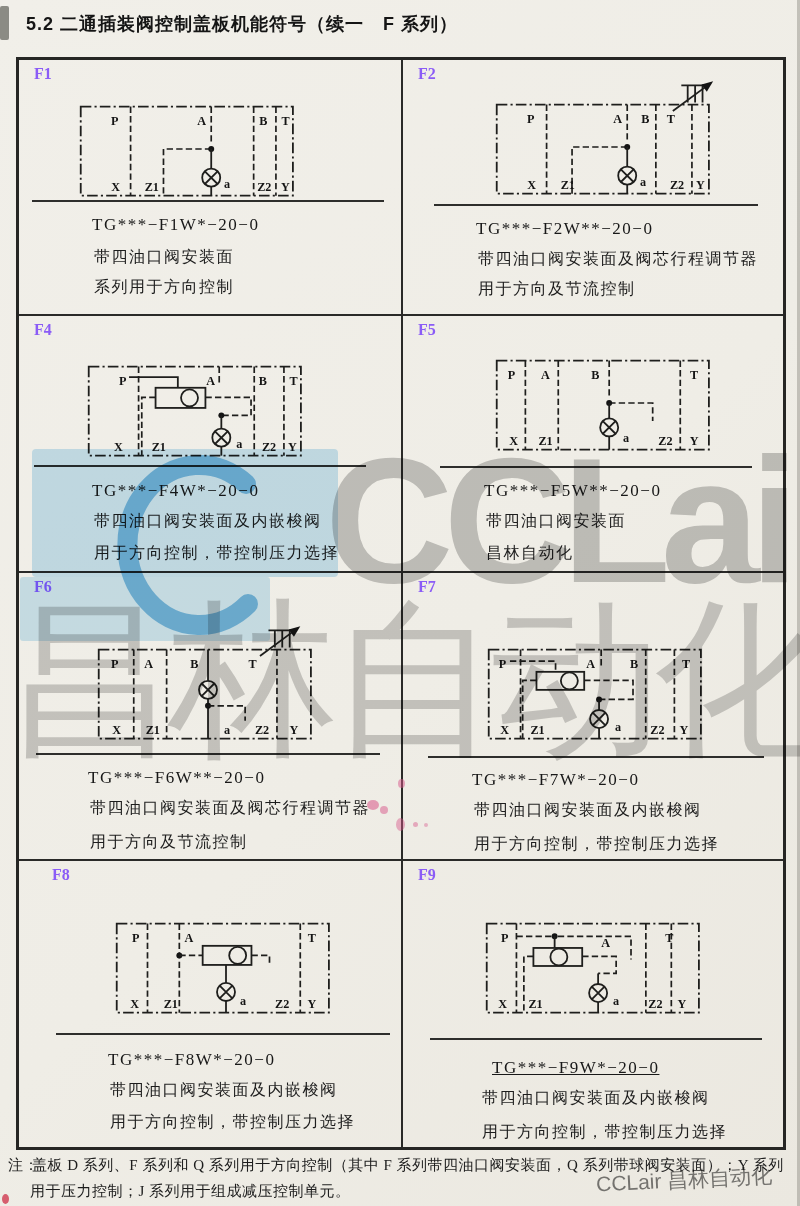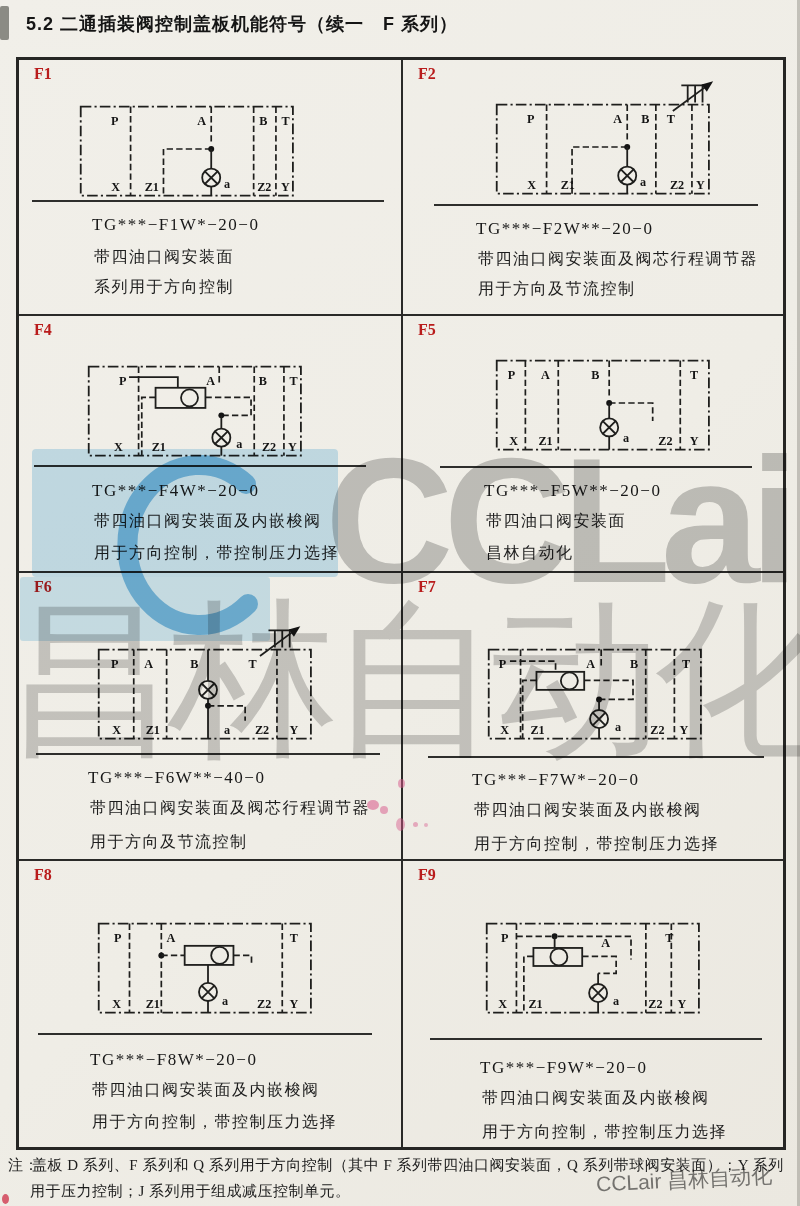--- a/index.html
+++ b/index.html
@@ -15,21 +15,21 @@
     margin-left:20px;
   }
   .table{
     position:absolute;left:16px;top:57px;width:770px;height:1093px;
     border:3px solid #262624;box-sizing:border-box;
   }
   .vline,.hline{position:absolute;background:#2a2a28;}
   .cell{position:absolute;}
   .flabel{
     position:absolute;left:18px;top:8px;font-size:16px;font-weight:bold;
-    color:#b91c1c;font-family:"Liberation Serif",serif;
+    color:#8b5cf6;font-family:"Liberation Serif",serif;
   }
   .sep{position:absolute;height:2px;background:#2e2e2c;}
   .code{
     position:absolute;font-size:17px;letter-spacing:1.5px;color:#181818;
     white-space:nowrap;font-family:"Liberation Serif",serif;
   }
   .desc{
     position:absolute;font-size:16px;letter-spacing:1.5px;color:#1d1d1d;
     white-space:nowrap;font-family:"Liberation Serif",serif;
   }
@@ -244,21 +244,21 @@
     <text x="59" y="27" text-anchor="middle">A</text>
     <text x="102" y="27" text-anchor="middle">B</text>
     <text x="157" y="27" text-anchor="middle">T</text>
     <text x="29" y="90" text-anchor="middle">X</text>
     <text x="63" y="90" text-anchor="middle">Z1</text>
     <text x="133" y="90" text-anchor="middle">a</text>
     <text x="166" y="90" text-anchor="middle">Z2</text>
     <text x="196" y="90" text-anchor="middle">Y</text>
   </svg>
   <div class="sep" style="left:20px;top:183px;width:344px;"></div>
-  <div class="code" style="left:72px;top:198px;">TG***−F6W**−40−0</div>
+  <div class="code" style="left:72px;top:198px;">TG***−F6W**−20−0</div>
   <div class="desc" style="left:74px;top:228px;">带四油口阀安装面及阀芯行程调节器</div>
   <div class="desc" style="left:74px;top:262px;">用于方向及节流控制</div>
 </div>
 
 <div class="cell" style="left:400px;top:570px;width:386px;height:288px;">
   <div class="flabel">F7</div>
   <svg class="diag" style="left:76px;top:54px;" width="244" height="119" viewBox="0 -14 230 112">
     <rect class="ro" x="12" y="10" width="200" height="84"></rect>
     <path class="dl" d="M42 10V94"></path>
       <path class="dl" d="M118 10V26"></path>
@@ -287,21 +287,21 @@
     <text x="134" y="87" text-anchor="middle">a</text>
     <text x="171" y="90" text-anchor="middle">Z2</text>
     <text x="196" y="90" text-anchor="middle">Y</text>
   </svg>
   <div class="sep" style="left:28px;top:186px;width:336px;"></div>
   <div class="code" style="left:72px;top:200px;">TG***−F7W*−20−0</div>
   <div class="desc" style="left:74px;top:230px;">带四油口阀安装面及内嵌梭阀</div>
   <div class="desc" style="left:74px;top:264px;">用于方向控制，带控制压力选择</div>
 </div>
 
-<div class="cell" style="left:16px;top:858px;width:380px;height:292px;">
+<div class="cell" style="left:34px;top:858px;width:380px;height:292px;">
   <div class="flabel">F8</div>
   <svg class="diag" style="left:70px;top:40px;" width="244" height="119" viewBox="0 -14 230 112">
     <rect class="ro" x="12" y="10" width="200" height="84"></rect>
     <path class="dl" d="M41 10V94"></path>
       <path class="dl" d="M71 10V94"></path>
       <path class="dl" d="M185 10V94"></path>
     <circle class="dot" cx="71" cy="40" r="2.8"></circle>
     <path class="dl" d="M71 40H93"></path>
     <g>
       <rect class="sl" x="93" y="31" width="46" height="18"></rect>
@@ -355,21 +355,21 @@
     <text x="29" y="27" text-anchor="middle">P</text>
     <text x="124" y="32" text-anchor="middle">A</text>
     <text x="184" y="27" text-anchor="middle">T</text>
     <text x="27" y="90" text-anchor="middle">X</text>
     <text x="58" y="90" text-anchor="middle">Z1</text>
     <text x="134" y="87" text-anchor="middle">a</text>
     <text x="171" y="90" text-anchor="middle">Z2</text>
     <text x="196" y="90" text-anchor="middle">Y</text>
   </svg>
   <div class="sep" style="left:30px;top:180px;width:332px;"></div>
-  <div class="code" style="left:80px;top:200px;">TG***−F9W*−20−0</div>
+  <div class="code" style="left:92px;top:200px;text-decoration:underline;">TG***−F9W*−20−0</div>
   <div class="desc" style="left:82px;top:230px;">带四油口阀安装面及内嵌梭阀</div>
   <div class="desc" style="left:82px;top:264px;">用于方向控制，带控制压力选择</div>
 </div>
 
 <div class="note" style="left:8px;top:1156px;">注：</div>
 <div class="note" style="left:32px;top:1156px;">盖板 D 系列、F 系列和 Q 系列用于方向控制（其中 F 系列带四油口阀安装面，Q 系列带球阀安装面）；Y 系列</div>
 <div class="note" style="left:30px;top:1182px;">用于压力控制；J 系列用于组成减压控制单元。</div>
 
 <div class="wm wm-blue1"></div>
 <div class="wm wm-blue2"></div>

